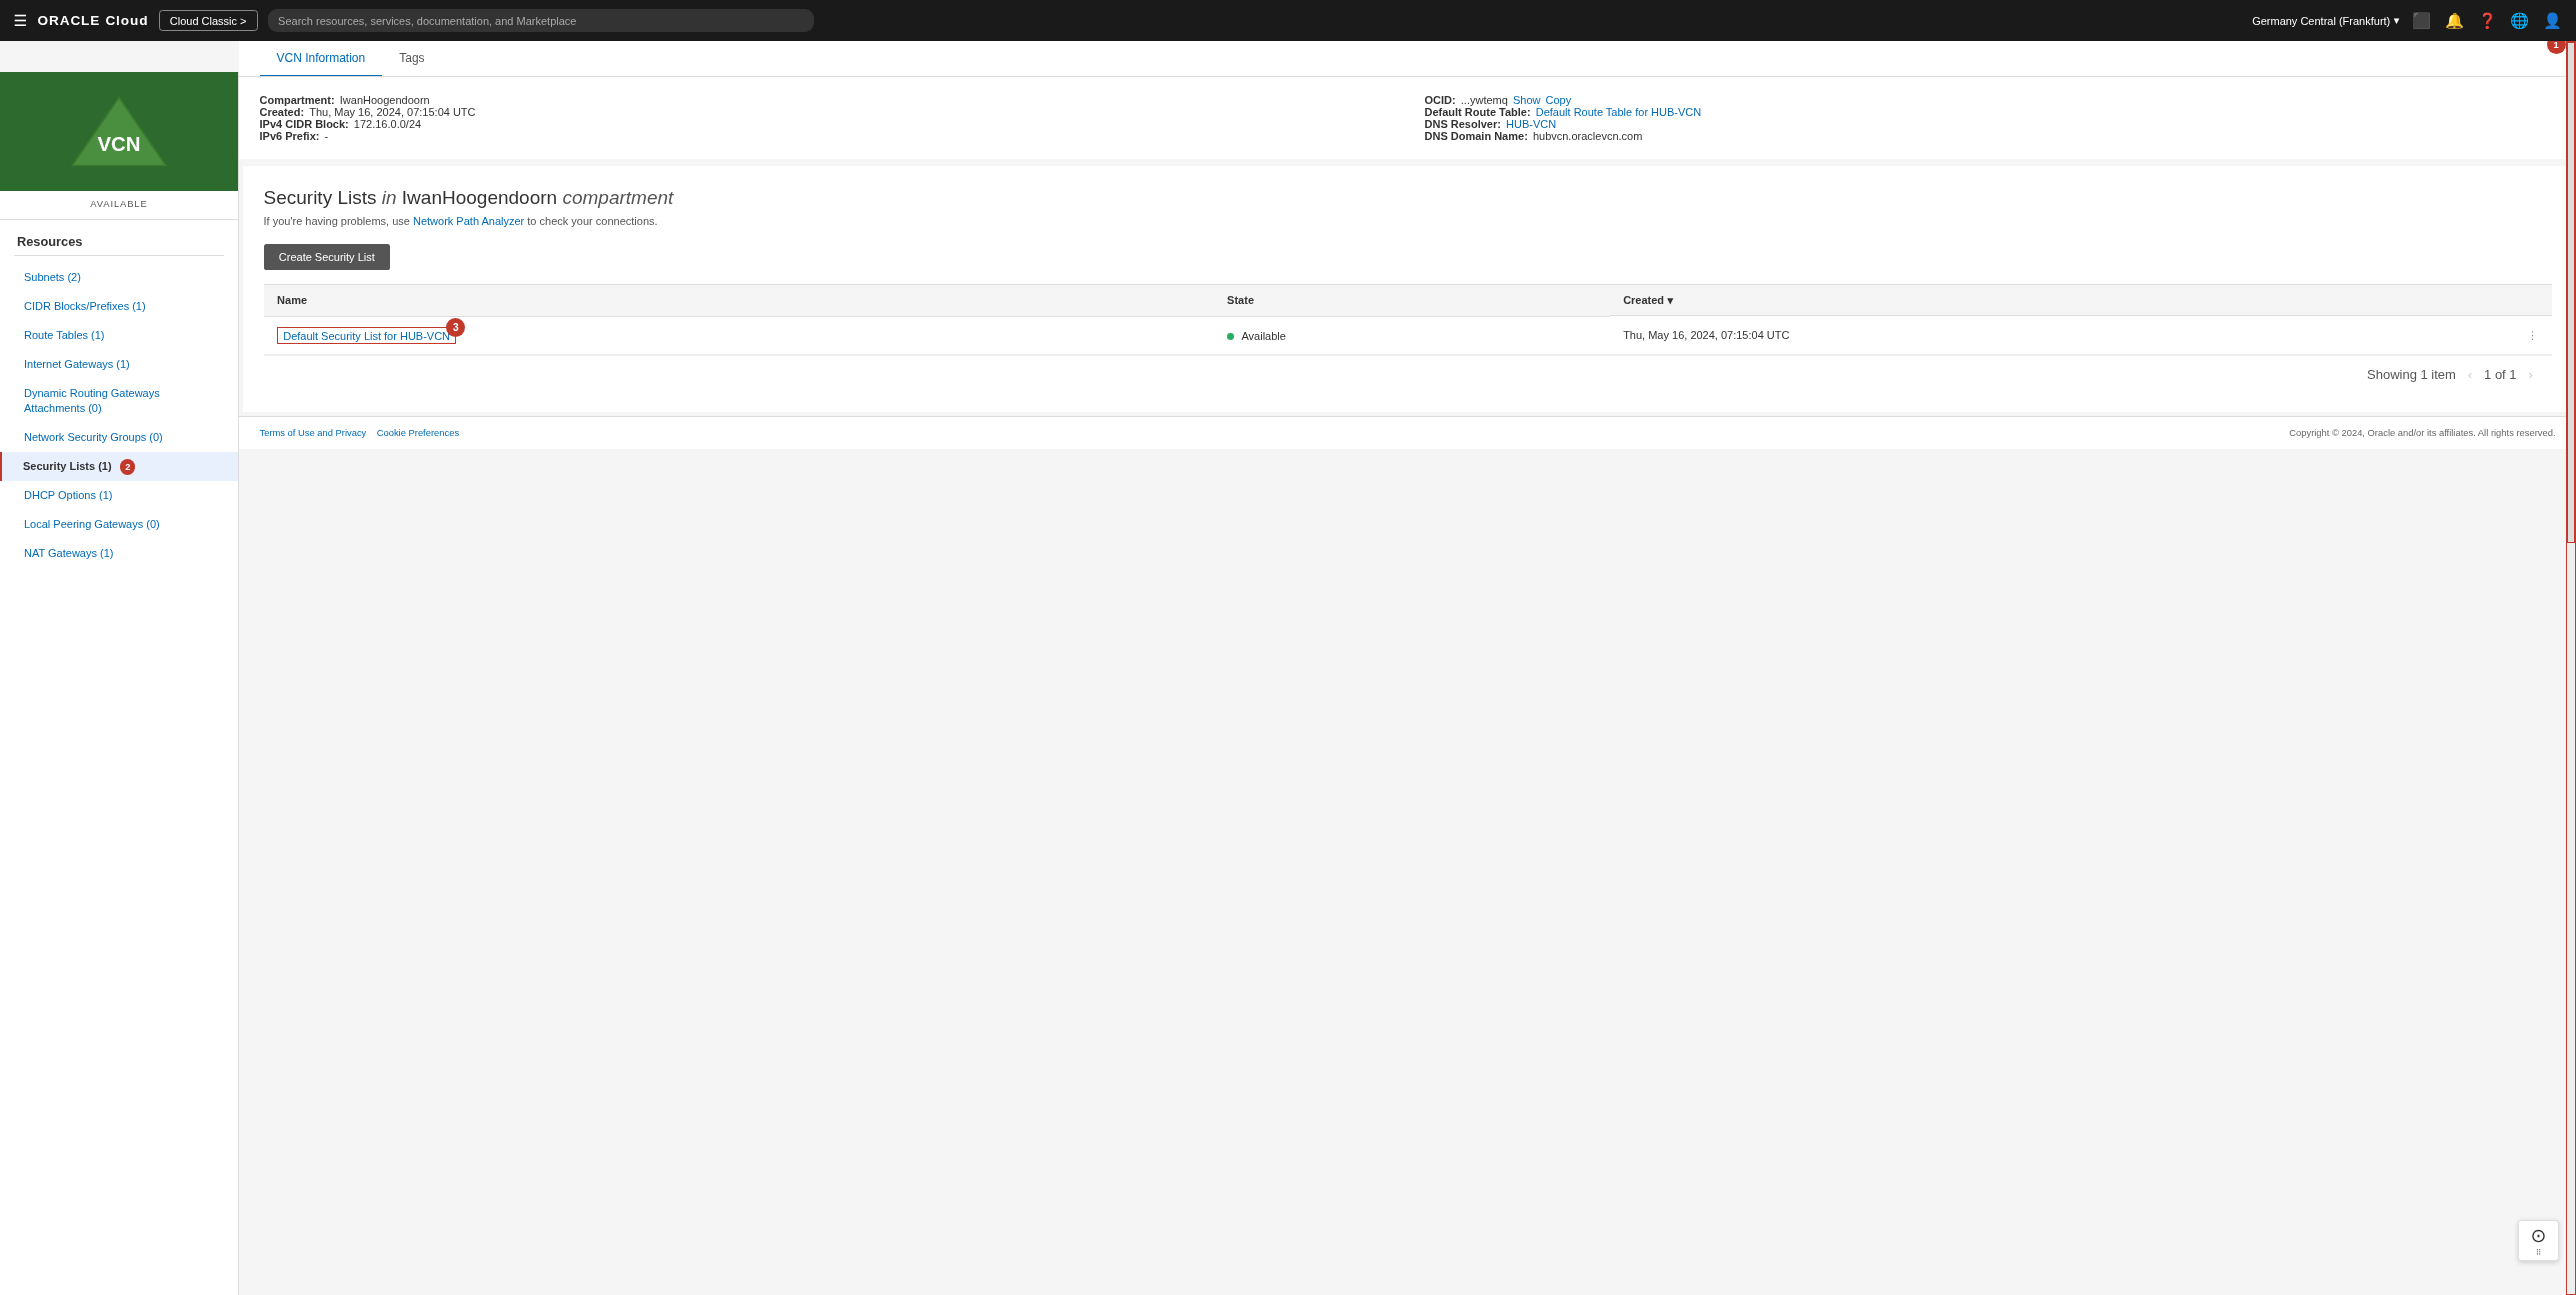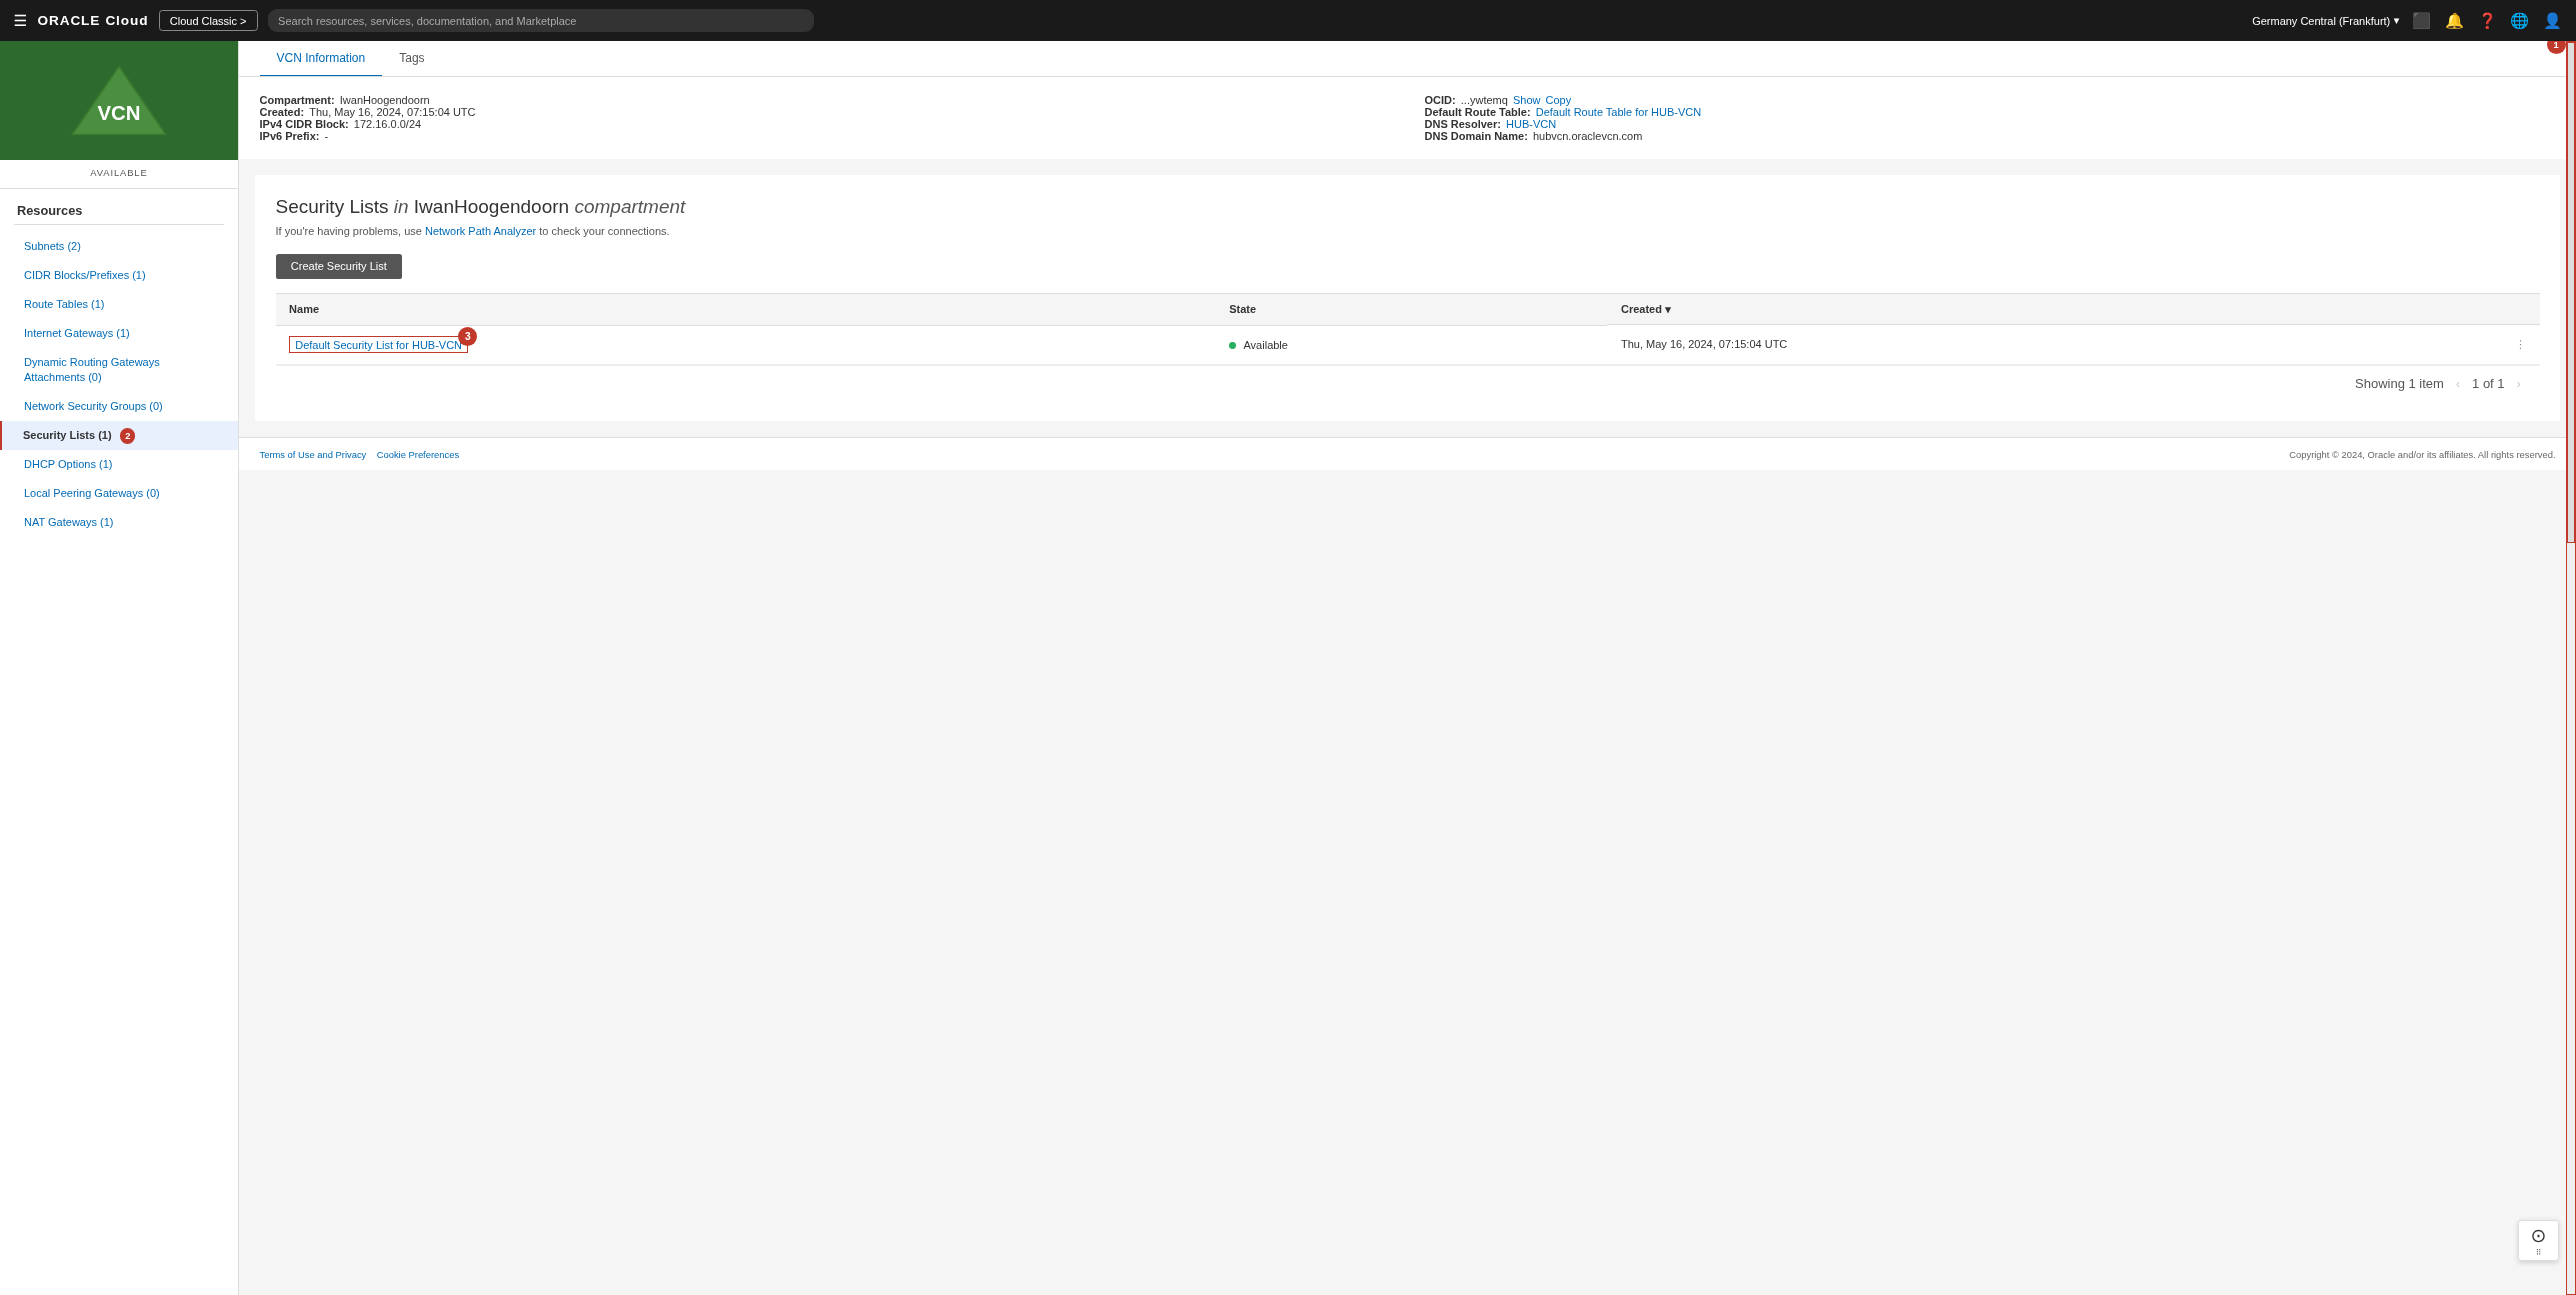--- a/index.html
+++ b/index.html
@@ -60,20 +60,21 @@
       min-height: calc(100vh - 41px);
     }
 
     
     .sidebar {
       width: 239px;
       background: #fff;
       border-right: 0.9px solid #ddd;
       padding: 0;
       flex-shrink: 0;
+      margin-top: 31px;
     }
 
     .vcn-logo-area {
       background: #2d6a2d;
       padding: 17px;
       display: flex;
       flex-direction: column;
       align-items: center;
       justify-content: center;
       height: 119px;
@@ -172,21 +173,21 @@
       gap: 8.5px 34px;
     }
     .info-row { display: flex; gap: 5.1px; font-size: 11px; }
     .info-label { font-weight: 600; color: #333; white-space: nowrap; }
     .info-value { color: #333; }
     .info-link { color: #006ab6; text-decoration: none; cursor: pointer; }
 
     
     .section-wrapper {
       background: #fff;
-      margin: 16px;
+      margin: 4px;
       padding: 20.5px 20.5px 20.5px;
     }
     .section-title {
       font-size: 19px;
       font-weight: 400;
       color: #333;
       margin-bottom: 6.8px;
     }
     .section-title em { font-style: italic; color: #555; }
     .section-subtitle { font-size: 11px; color: #555; margin-bottom: 17px; }

